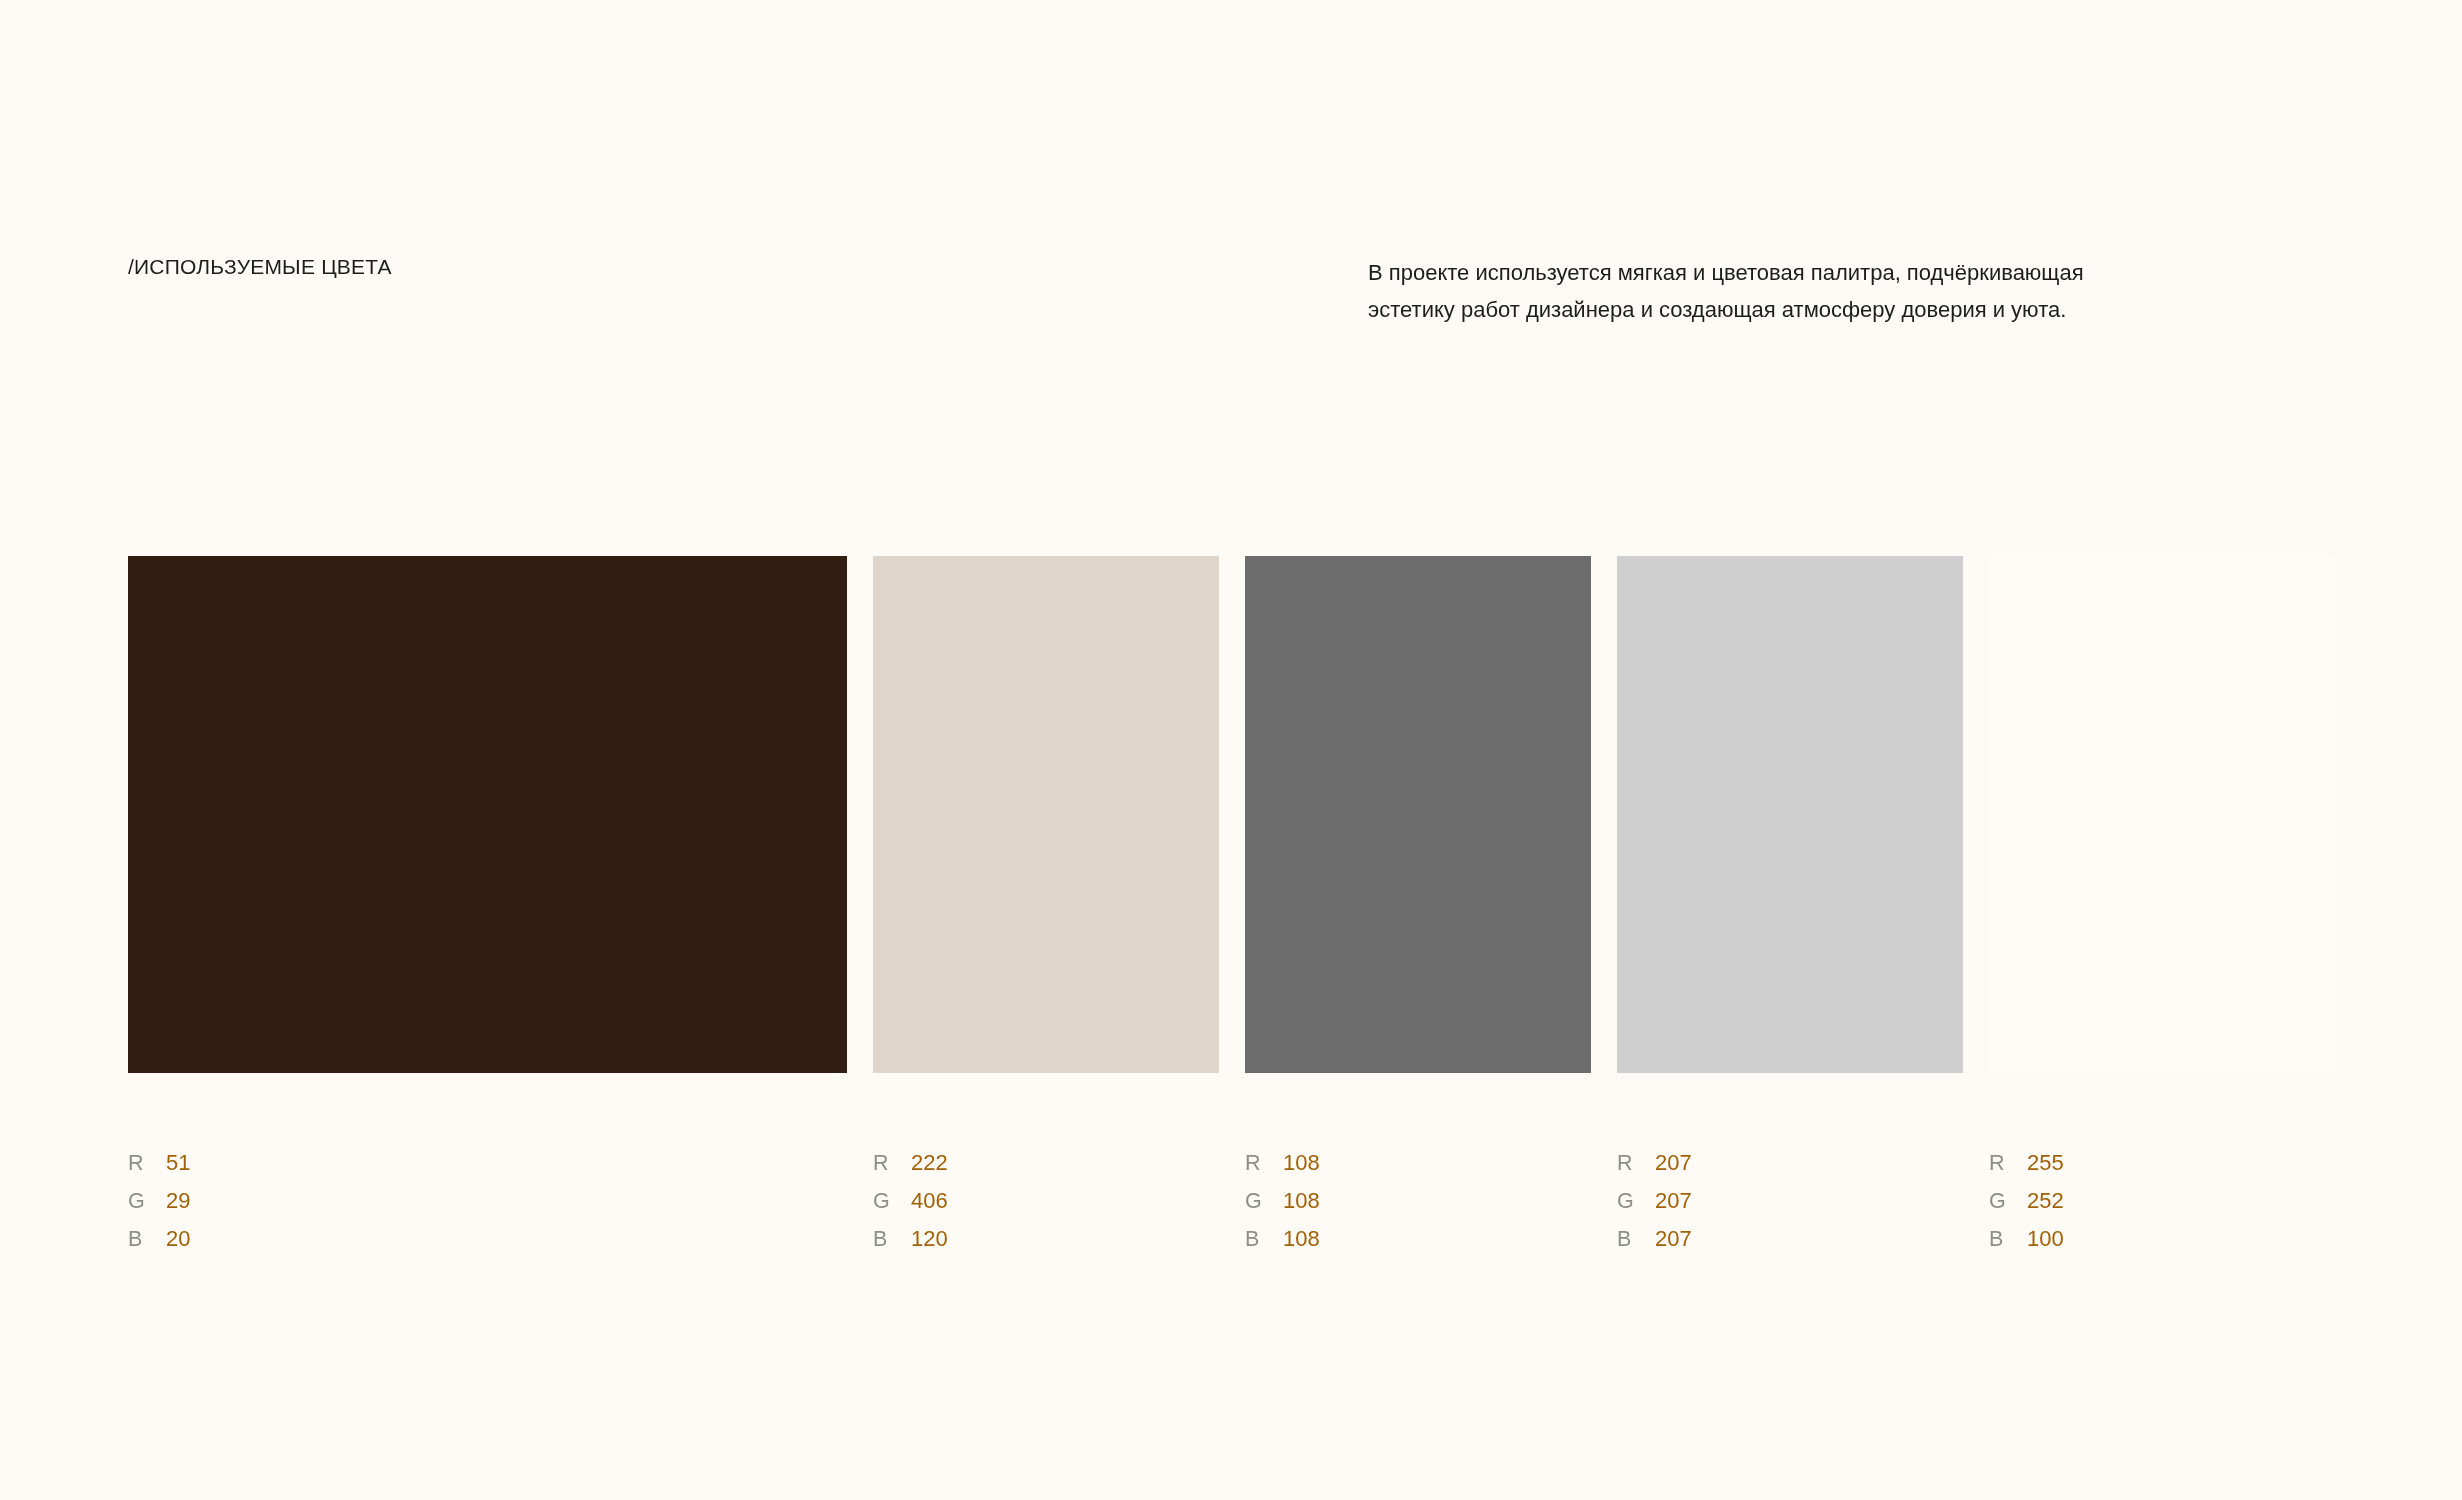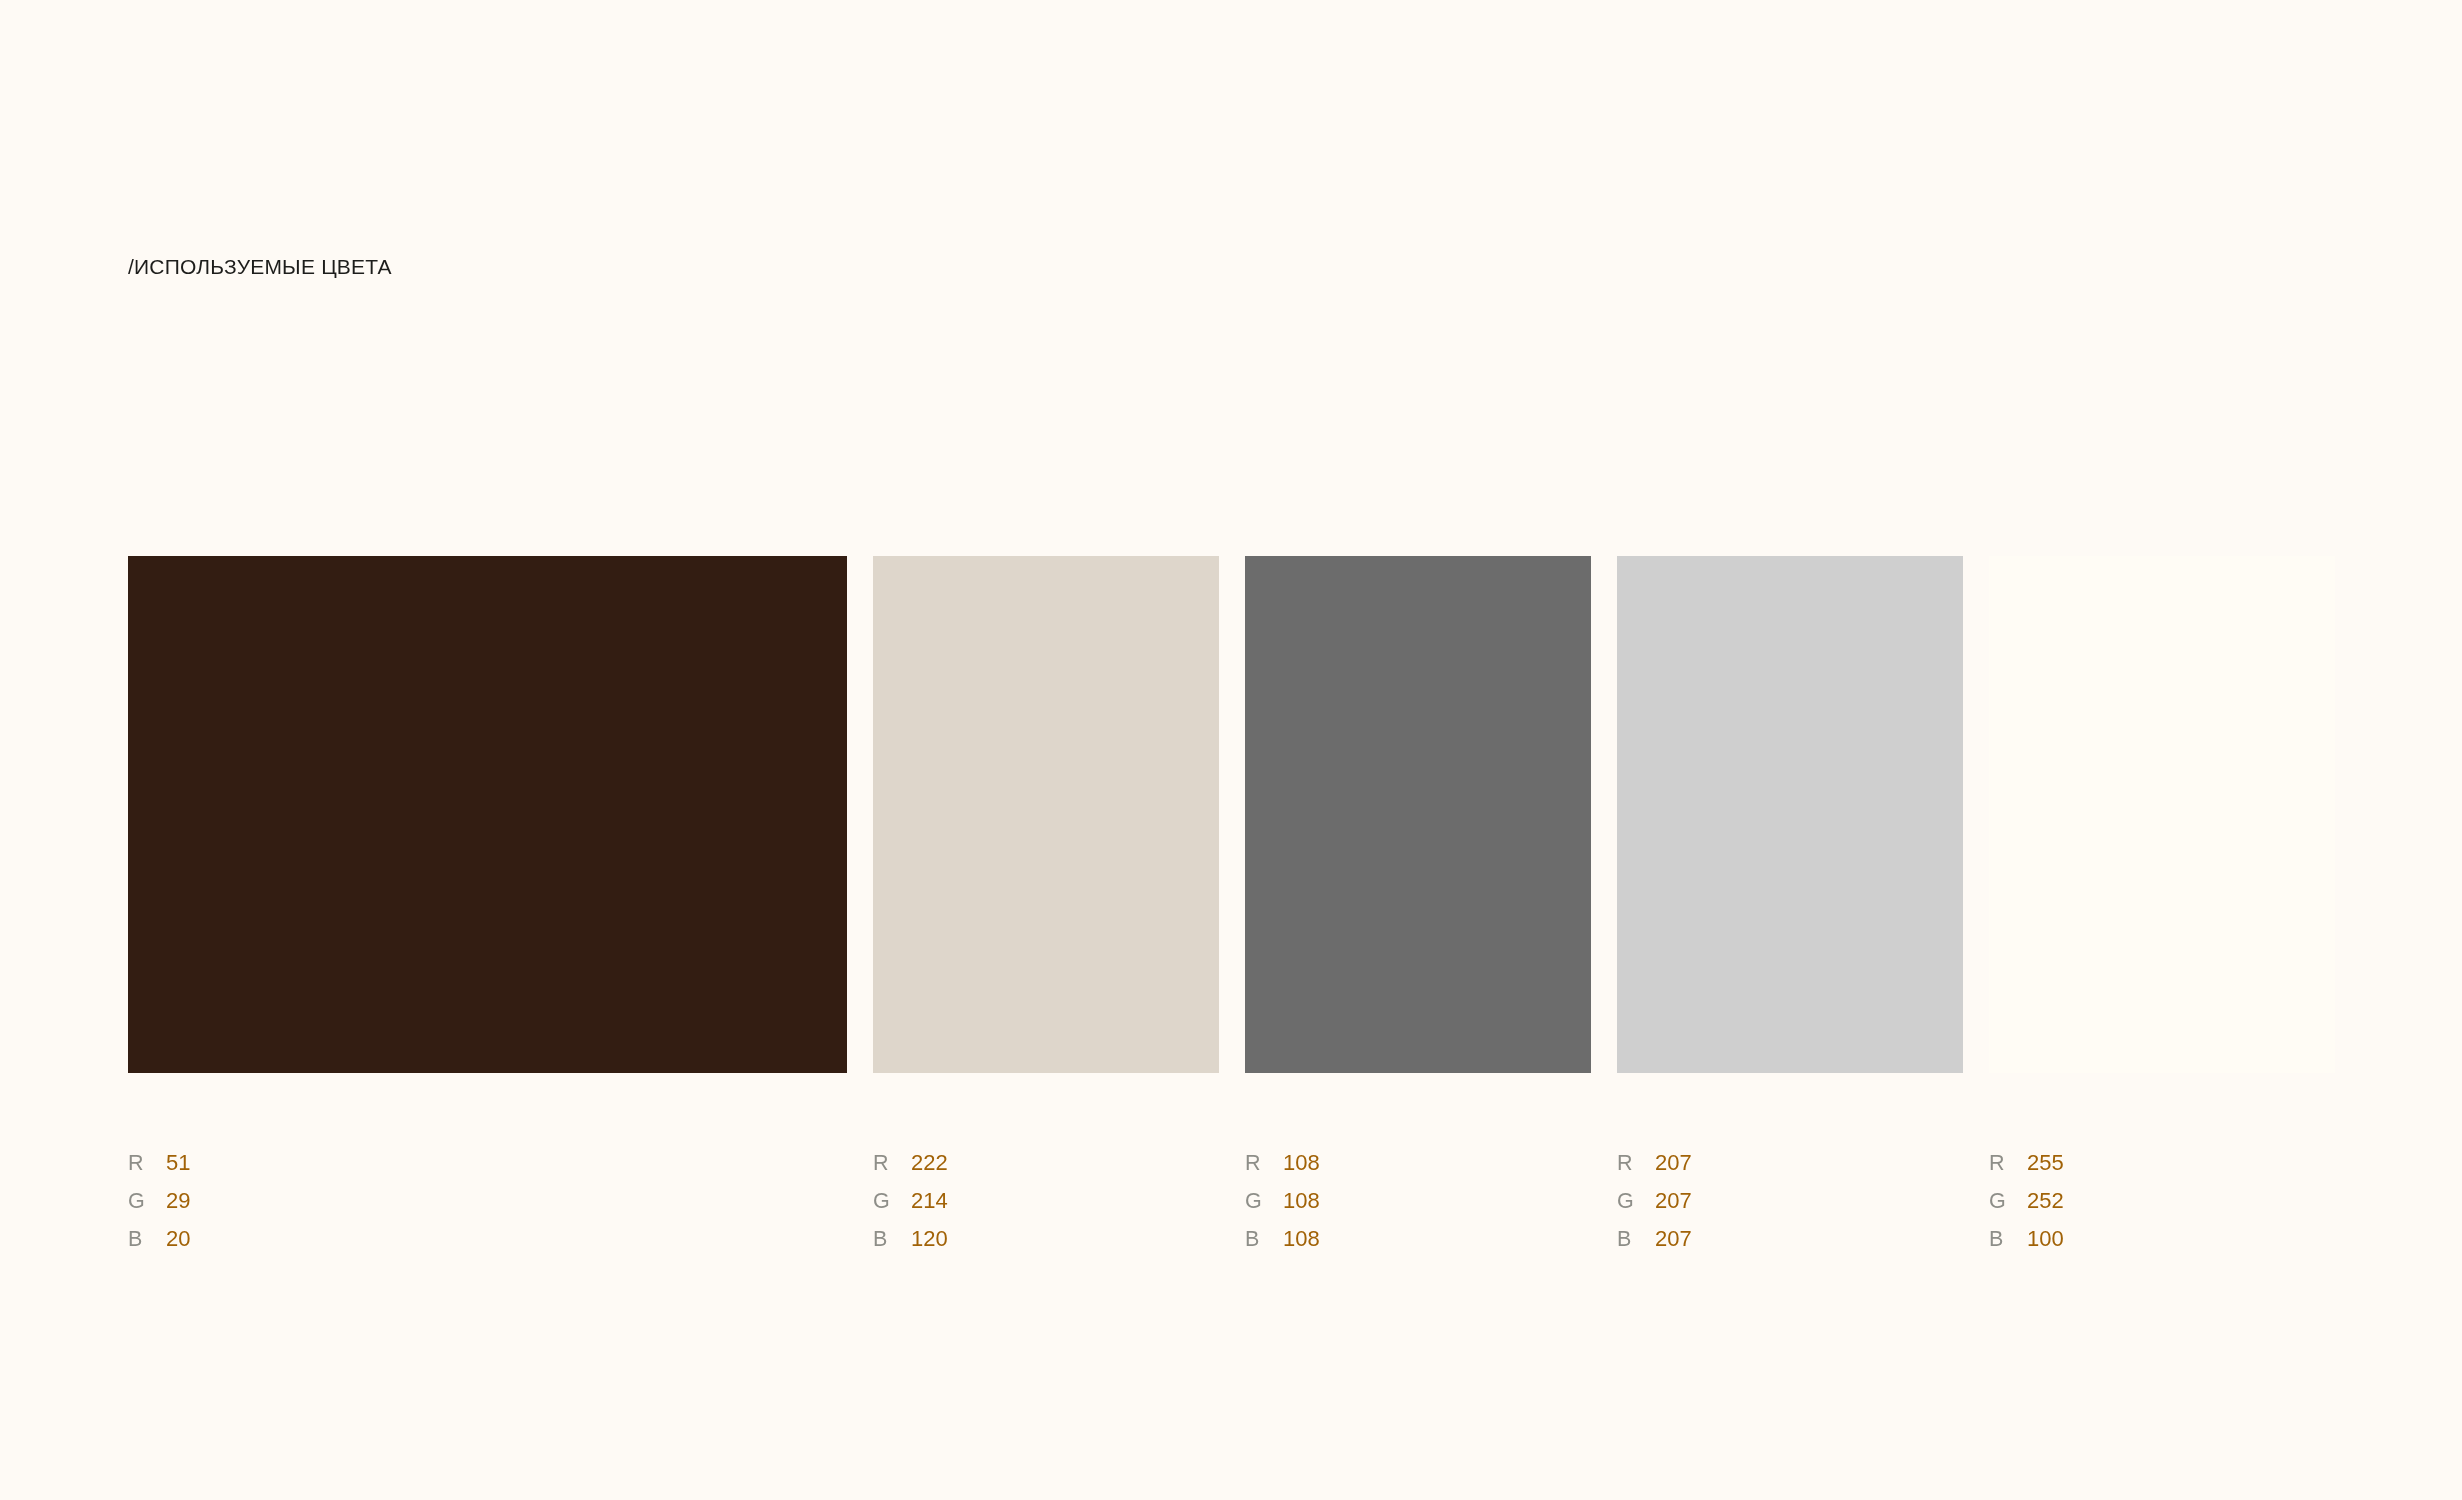--- a/index.html
+++ b/index.html
@@ -120,20 +120,21 @@
     font-weight: 400;
   }
 </style>
 </head>
 <body style="background-color: rgb(254, 250, 245);">
 
 <div class="board">
 
   <div class="header">
     <div class="section-title">/ИСПОЛЬЗУЕМЫЕ ЦВЕТА</div>
+    <div class="intro-text">В проекте используется мягкая и цветовая палитра, подчёркивающая эстетику работ дизайнера и создающая атмосферу доверия и уюта.</div>
   </div>
 
   <div class="palette">
     <div class="swatch-col wide">
       <div class="swatch" style="background-color: rgb(51, 29, 18);"></div>
     </div>
     <div class="swatch-col unit">
       <div class="swatch" style="background-color: rgb(222, 214, 203);"></div>
     </div>
     <div class="swatch-col unit">
@@ -164,21 +165,21 @@
       </div>
     </div>
 
     <div class="values-col unit">
       <div class="channel-row">
         <span class="channel-label">R</span>
         <span class="channel-value">222</span>
       </div>
       <div class="channel-row">
         <span class="channel-label">G</span>
-        <span class="channel-value">214</span>
+        <span class="channel-value">406</span>
       </div>
       <div class="channel-row">
         <span class="channel-label">B</span>
         <span class="channel-value">120</span>
       </div>
     </div>
 
     <div class="values-col unit">
       <div class="channel-row">
         <span class="channel-label">R</span>

